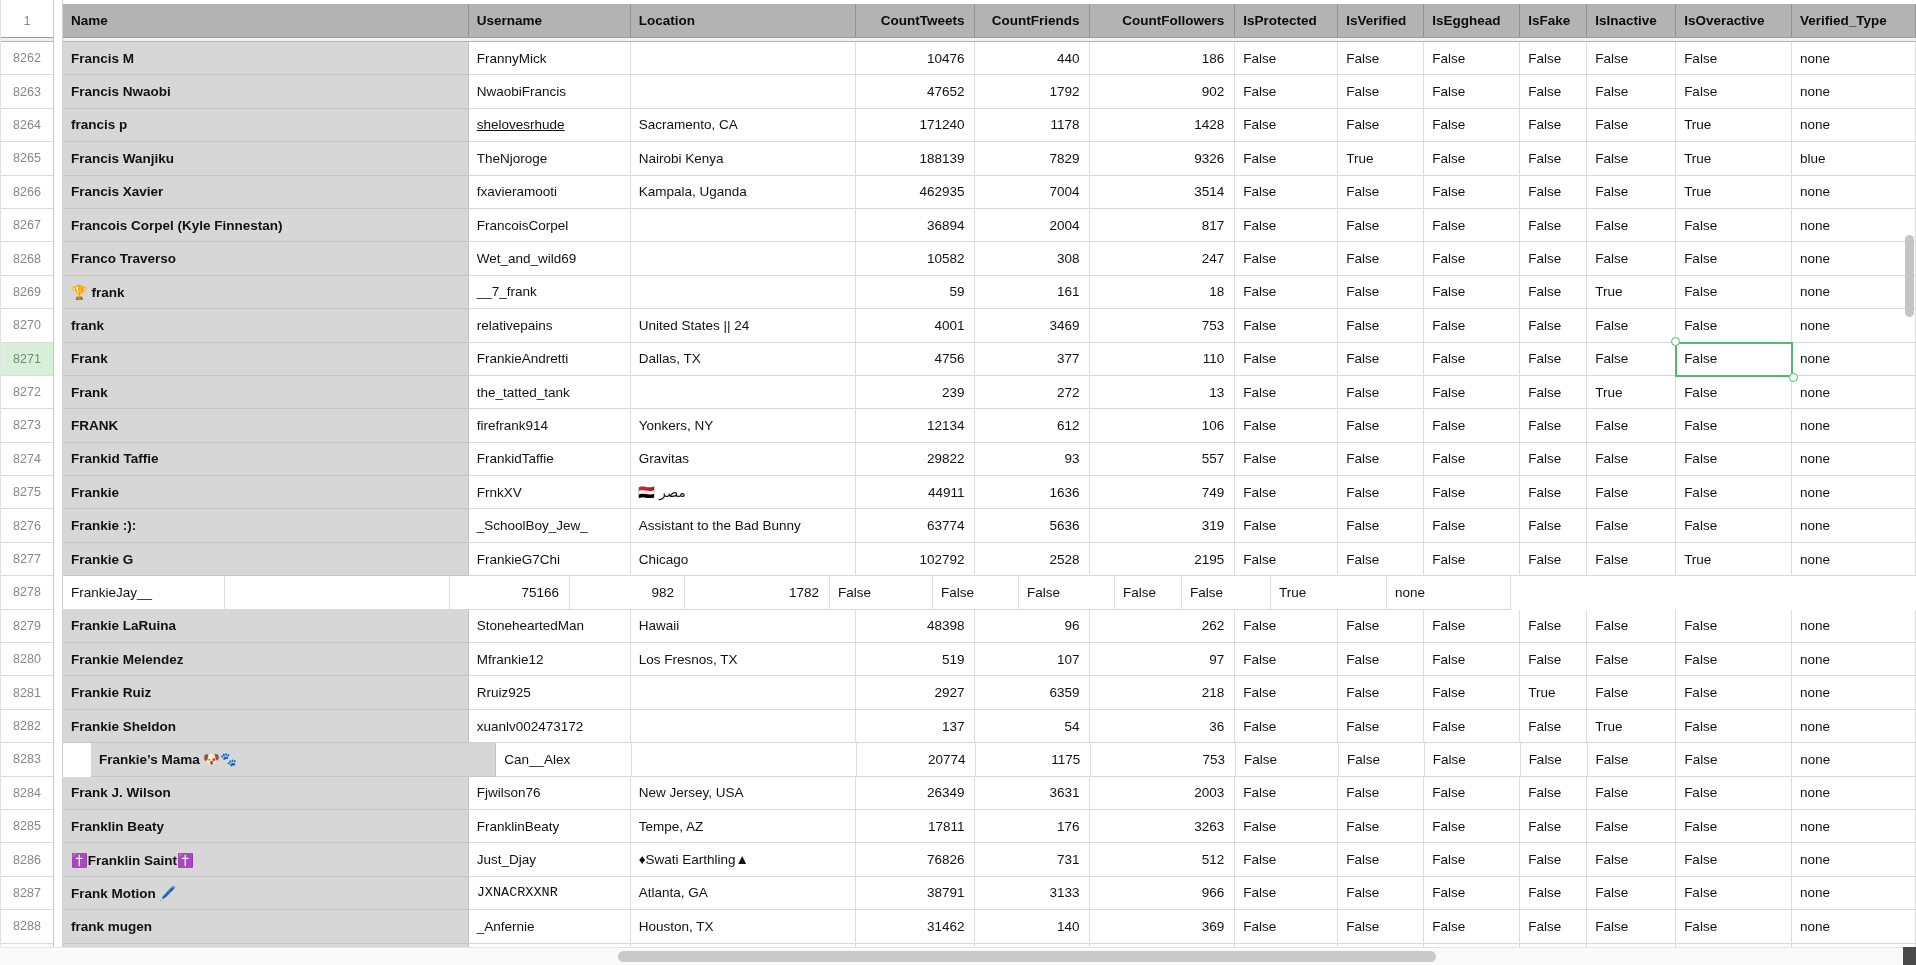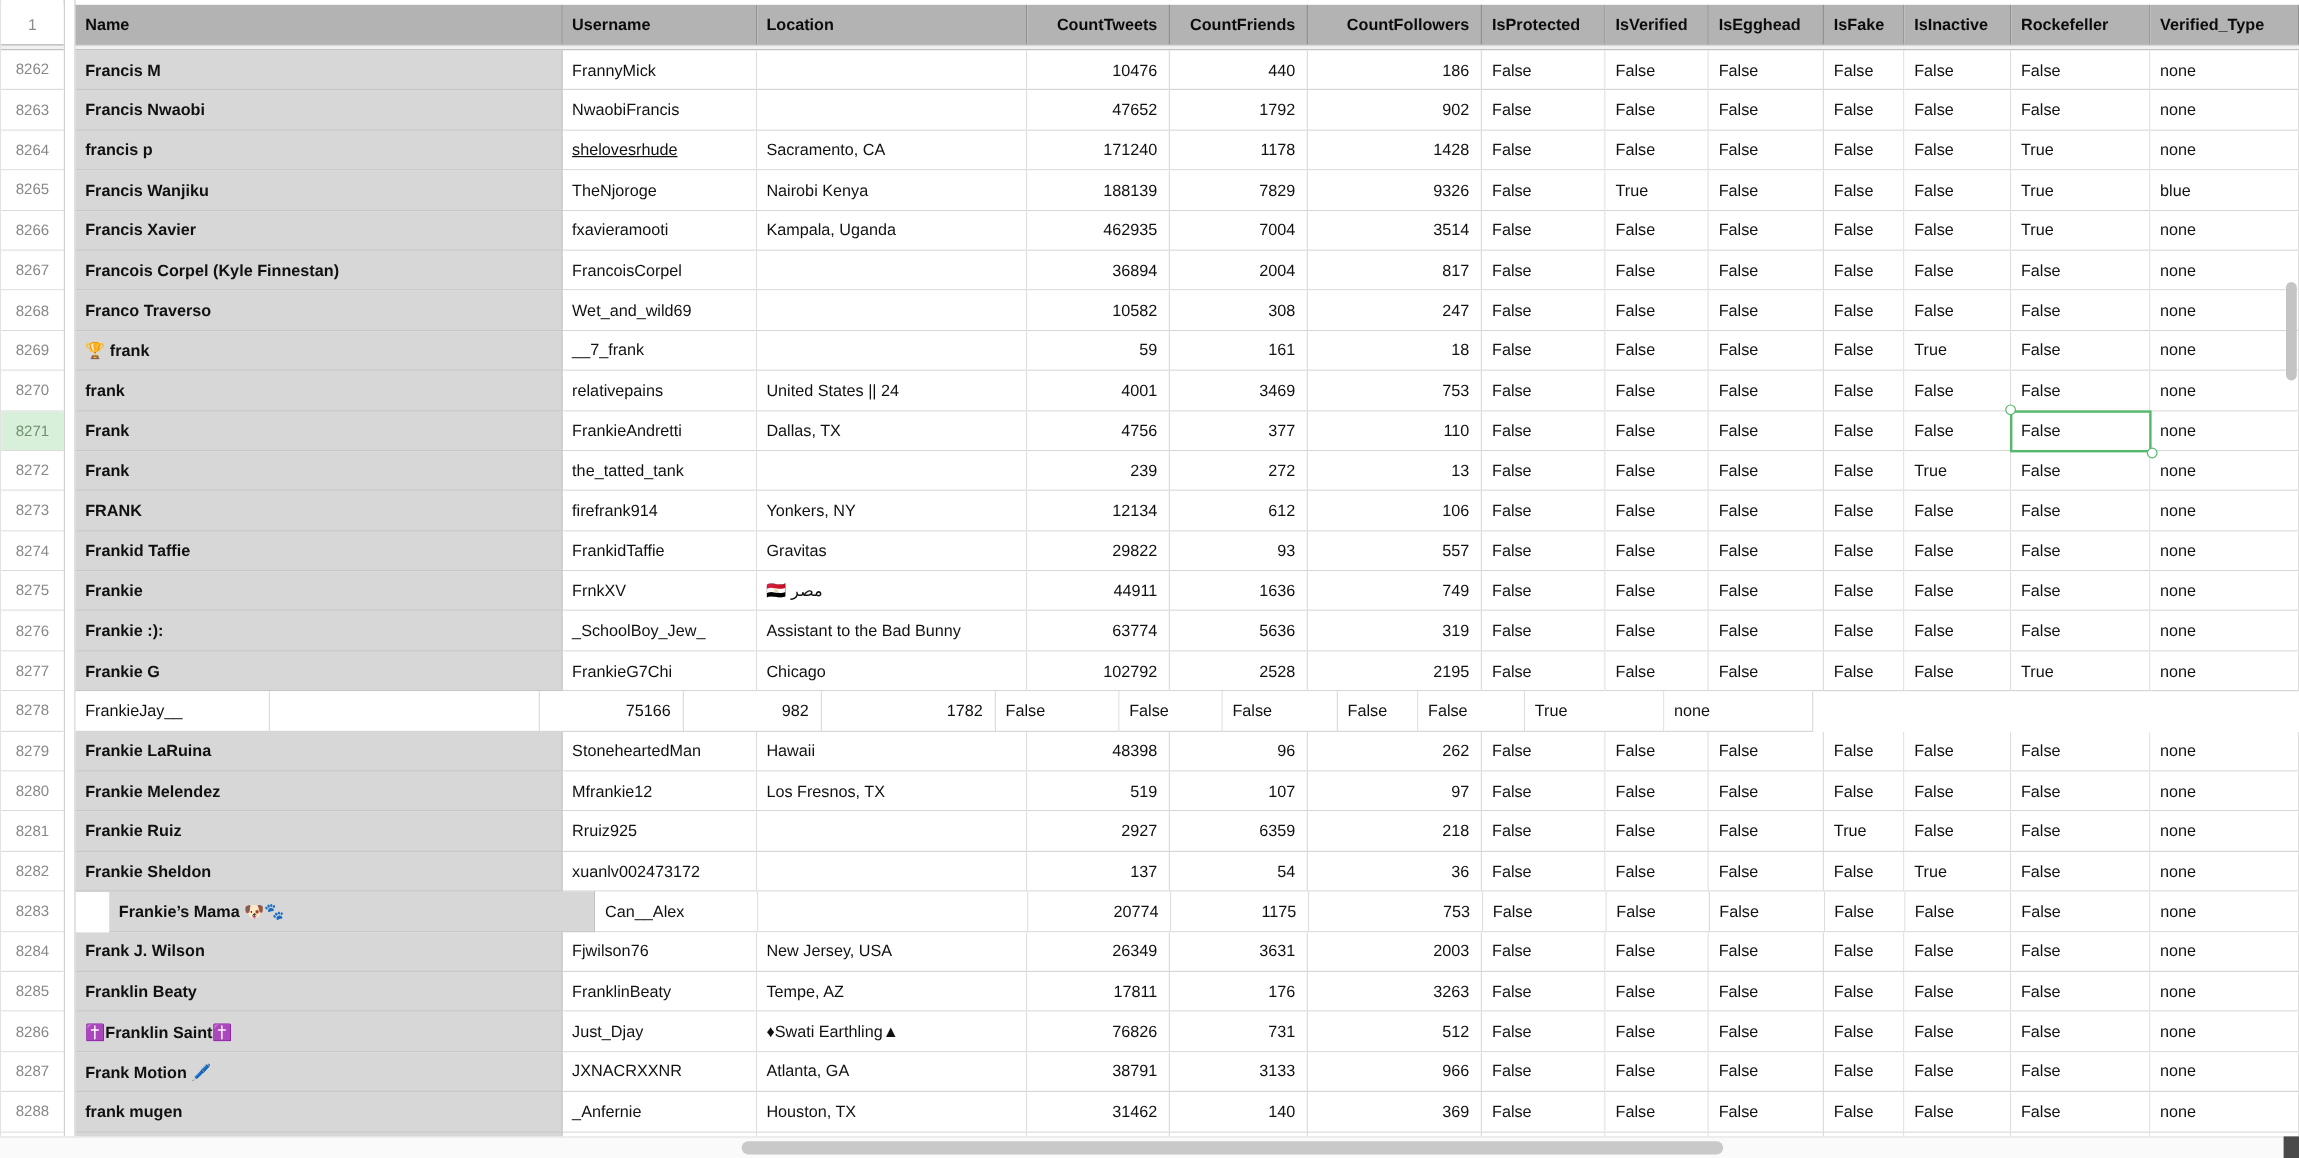--- a/index.html
+++ b/index.html
@@ -131,21 +131,21 @@
       <div class="hcell" style="width: 162px;">Username</div>
       <div class="hcell" style="width: 225px;">Location</div>
       <div class="hcell num" style="width: 120px;">CountTweets</div>
       <div class="hcell num" style="width: 115px;">CountFriends</div>
       <div class="hcell num" style="width: 145px;">CountFollowers</div>
       <div class="hcell" style="width: 103px;">IsProtected</div>
       <div class="hcell" style="width: 86px;">IsVerified</div>
       <div class="hcell" style="width: 96px;">IsEgghead</div>
       <div class="hcell" style="width: 67px;">IsFake</div>
       <div class="hcell" style="width: 89px;">IsInactive</div>
-      <div class="hcell" style="width: 116px;">Rockefeller</div>
+      <div class="hcell" style="width: 116px;">IsOveractive</div>
       <div class="hcell" style="width: 124px;">Verified_Type</div>
     </div>
   <div class="t-div"></div>
   <div id="data-rows">
       <div class="row">
         <div class="cell name-cell" style="width: 406px;">Francis M</div>
         <div class="cell" style="width: 162px;">FrannyMick</div>
         <div class="cell" style="width: 225px;"></div>
         <div class="cell num" style="width: 120px;">10476</div>
         <div class="cell num" style="width: 115px;">440</div>
@@ -512,21 +512,21 @@
         <div class="cell" style="width: 103px;">False</div>
         <div class="cell" style="width: 86px;">False</div>
         <div class="cell" style="width: 96px;">False</div>
         <div class="cell" style="width: 67px;">False</div>
         <div class="cell" style="width: 89px;">False</div>
         <div class="cell" style="width: 116px;">False</div>
         <div class="cell" style="width: 124px;">none</div>
       </div>
       <div class="row">
         <div class="cell name-cell" style="width: 406px;">Frank Motion 🖊️</div>
-        <div class="cell" style="width: 162px;">JXNACRXXNR</div>
+        <div class="cell" style="width: 162px; font-family: Liberation Mono, monospace;">JXNACRXXNR</div>
         <div class="cell" style="width: 225px;">Atlanta, GA</div>
         <div class="cell num" style="width: 120px;">38791</div>
         <div class="cell num" style="width: 115px;">3133</div>
         <div class="cell num" style="width: 145px;">966</div>
         <div class="cell" style="width: 103px;">False</div>
         <div class="cell" style="width: 86px;">False</div>
         <div class="cell" style="width: 96px;">False</div>
         <div class="cell" style="width: 67px;">False</div>
         <div class="cell" style="width: 89px;">False</div>
         <div class="cell" style="width: 116px;">False</div>

